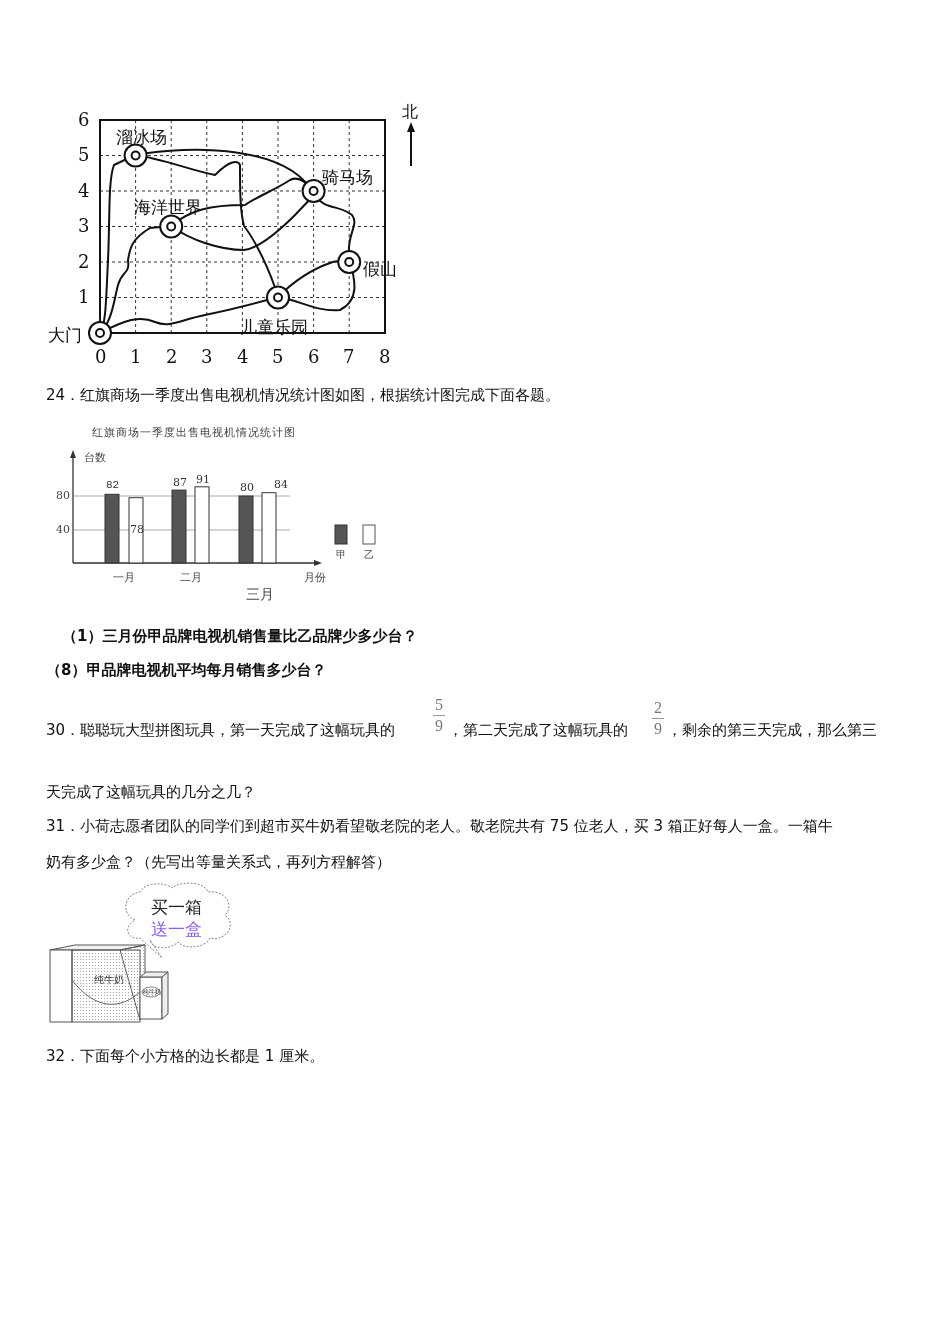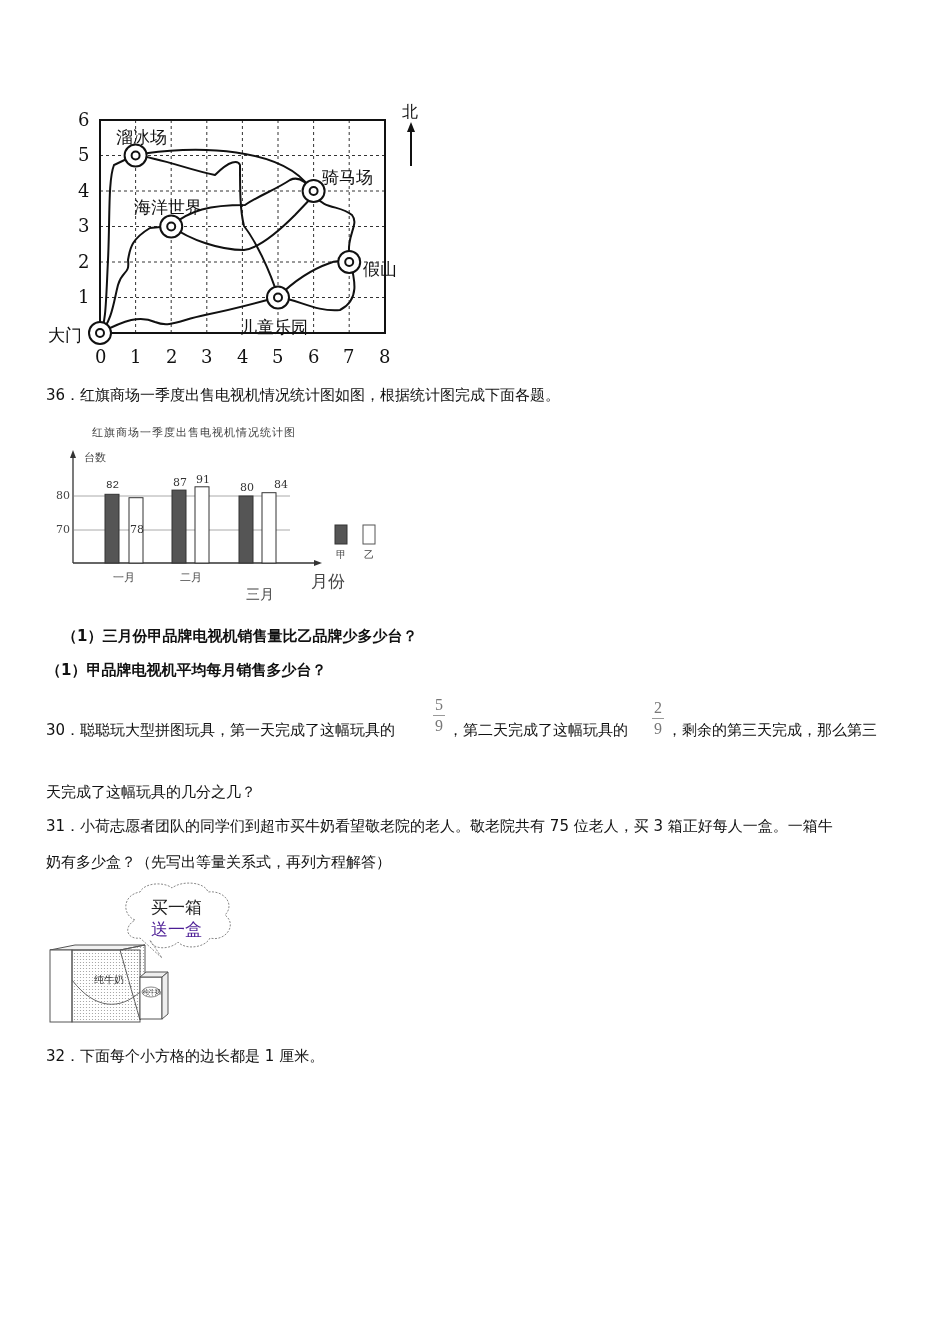--- a/index.html
+++ b/index.html
@@ -99,21 +99,21 @@
   <div>
     <span class="abs" style="left:38px;top:186px;font-size:18px;font-family:'DejaVu Serif',serif;">1</span>
     <span class="abs" style="left:38px;top:151px;font-size:18px;font-family:'DejaVu Serif',serif;">2</span>
     <span class="abs" style="left:38px;top:115px;font-size:18px;font-family:'DejaVu Serif',serif;">3</span>
     <span class="abs" style="left:38px;top:80px;font-size:18px;font-family:'DejaVu Serif',serif;">4</span>
     <span class="abs" style="left:38px;top:44px;font-size:18px;font-family:'DejaVu Serif',serif;">5</span>
     <span class="abs" style="left:38px;top:9px;font-size:18px;font-family:'DejaVu Serif',serif;">6</span>
   </div>
 </div>
 
-<div class="q" style="left:46px;top:385px;">36．红旗商场一季度出售电视机情况统计图如图，根据统计图完成下面各题。</div>
+<div class="q" style="left:46px;top:385px;">24．红旗商场一季度出售电视机情况统计图如图，根据统计图完成下面各题。</div>
 
 <div class="abs" style="left:40px;top:420px;width:360px;height:175px;">
   <div class="abs" style="left:52px;top:5px;font-size:11px;color:#444;letter-spacing:1px;">红旗商场一季度出售电视机情况统计图</div>
   <svg width="360" height="175" viewBox="0 0 360 175" class="abs" style="left:0;top:0;">
 
     <line x1="34" y1="76" x2="250" y2="76" stroke="#aaa" stroke-width="1"></line>
     <line x1="34" y1="110" x2="250" y2="110" stroke="#aaa" stroke-width="1"></line>
 
     <line x1="33" y1="143" x2="33" y2="36" stroke="#333" stroke-width="1.3"></line>
     <polygon points="33,30 30,38 36,38" fill="#333"></polygon>
@@ -125,39 +125,39 @@
     <rect x="132" y="70.1" width="14" height="72.9" fill="#555" stroke="#333"></rect>
     <rect x="155" y="66.8" width="14" height="76.2" fill="#fff" stroke="#333"></rect>
     <rect x="199" y="76" width="14" height="67" fill="#555" stroke="#333"></rect>
     <rect x="222" y="72.7" width="14" height="70.3" fill="#fff" stroke="#333"></rect>
 
     <rect x="295" y="105" width="12" height="19" fill="#555" stroke="#333"></rect>
     <rect x="323" y="105" width="12" height="19" fill="#fff" stroke="#555"></rect>
   </svg>
   <span class="abs" style="left:44px;top:30px;font-size:11px;color:#444;">台数</span>
   <span class="abs" style="left:16px;top:69px;font-size:11px;color:#444;font-family:'DejaVu Serif',serif;">80</span>
-  <span class="abs" style="left:16px;top:103px;font-size:11px;color:#444;font-family:'DejaVu Serif',serif;">70</span>
+  <span class="abs" style="left:16px;top:103px;font-size:11px;color:#444;font-family:'DejaVu Serif',serif;">40</span>
 
   <span class="abs" style="left:66px;top:59px;font-size:11px;color:#333;font-family:Liberation Mono, monospace;">82</span>
   <span class="abs" style="left:90px;top:63px;font-size:11px;color:#333;font-family:'DejaVu Serif',serif;margin-top:40px;">78</span>
   <span class="abs" style="left:133px;top:56px;font-size:11px;color:#333;font-family:'DejaVu Serif',serif;">87</span>
   <span class="abs" style="left:156px;top:53px;font-size:11px;color:#333;font-family:'DejaVu Serif',serif;">91</span>
   <span class="abs" style="left:200px;top:61px;font-size:11px;color:#333;font-family:'DejaVu Serif',serif;">80</span>
   <span class="abs" style="left:223px;top:58px;font-size:11px;color:#333;font-family:'DejaVu Serif',serif;margin-left:11px;">84</span>
 
   <span class="abs" style="left:73px;top:150px;font-size:11px;color:#444;">一月</span>
   <span class="abs" style="left:140px;top:150px;font-size:11px;color:#444;">二月</span>
   <span class="abs" style="left:206px;top:150px;font-size:14px;color:#444;margin-top:16px;">三月</span>
-  <span class="abs" style="left:264px;top:150px;font-size:17px;color:#444;margin-left:7px;">月份</span>
+  <span class="abs" style="left:264px;top:150px;font-size:11px;color:#444;">月份</span>
   <span class="abs" style="left:296px;top:128px;font-size:10px;color:#444;">甲</span>
   <span class="abs" style="left:324px;top:128px;font-size:10px;color:#444;">乙</span>
 </div>
 
 <div class="q" style="left:46px;top:626px;font-weight:bold;margin-left:16px;">（1）三月份甲品牌电视机销售量比乙品牌少多少台？</div>
-<div class="q" style="left:46px;top:660px;font-weight:bold;">（1）甲品牌电视机平均每月销售多少台？</div>
+<div class="q" style="left:46px;top:660px;font-weight:bold;">（8）甲品牌电视机平均每月销售多少台？</div>
 
 <div class="q" style="left:46px;top:720px;">30．聪聪玩大型拼图玩具，第一天完成了这幅玩具的</div>
 <div class="frac" style="left:432px;top:697px;">
   <span>5</span>
   <span class="bar"></span>
   <span>9</span>
 </div>
 <div class="q" style="left:448px;top:720px;">，第二天完成了这幅玩具的</div>
 <div class="frac" style="left:651px;top:700px;">
   <span>2</span>
@@ -185,18 +185,18 @@
     <rect x="10" y="70" width="22" height="72" fill="#fff" stroke="#555" stroke-width="1"></rect>
     <rect x="32" y="70" width="68" height="72" fill="url(#dots)" stroke="#555" stroke-width="1"></rect>
     <path d="M32,100 C55,130 80,130 100,112" fill="none" stroke="#666" stroke-width="1"></path>
 
     <rect x="100" y="97" width="22" height="42" fill="#fff" stroke="#555" stroke-width="1"></rect>
     <polygon points="100,97 106,92 128,92 122,97" fill="#eee" stroke="#555" stroke-width="1"></polygon>
     <polygon points="122,97 128,92 128,134 122,139" fill="#eee" stroke="#555" stroke-width="1"></polygon>
     <ellipse cx="111" cy="112" rx="9" ry="5" fill="url(#dots)" stroke="#666" stroke-width="0.8"></ellipse>
   </svg>
   <span class="abs" style="left:111px;top:16px;font-size:17px;color:#222;">买一箱</span>
-  <span class="abs" style="left:111px;top:38px;font-size:17px;color:#4c1d95;">送一盒</span>
+  <span class="abs" style="left:111px;top:38px;font-size:17px;color:#8b5cf6;">送一盒</span>
   <span class="abs" style="left:54px;top:93px;font-size:10px;color:#333;">纯牛奶</span>
   <span class="abs" style="left:103px;top:108px;font-size:6px;color:#333;">纯牛奶</span>
 </div>
 
 <div class="q" style="left:46px;top:1046px;">32．下面每个小方格的边长都是 1 厘米。</div>
 
 </body></html>

